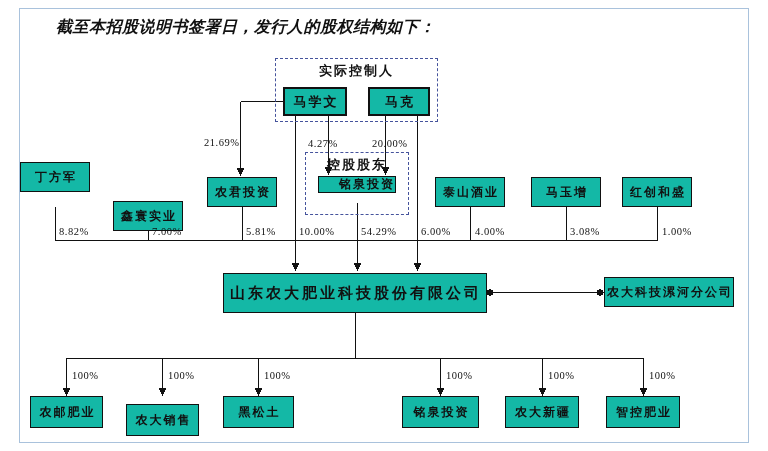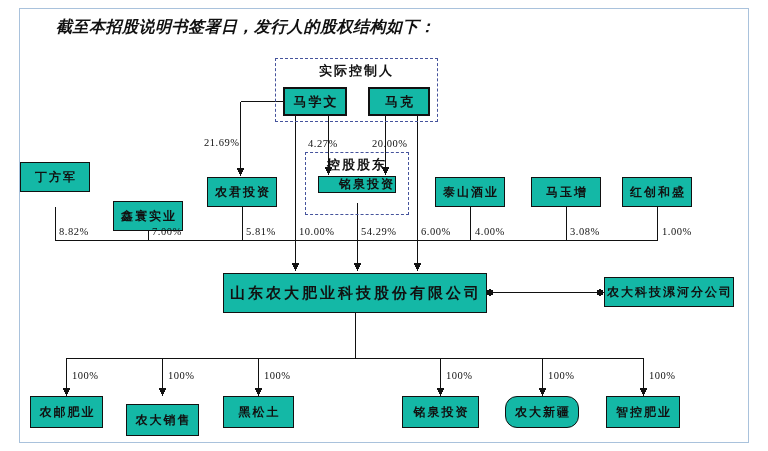--- a/index.html
+++ b/index.html
@@ -135,16 +135,16 @@
   <span class="pct" style="left:168px;top:370px;">100%</span>
   <span class="pct" style="left:264px;top:370px;">100%</span>
   <span class="pct" style="left:446px;top:370px;">100%</span>
   <span class="pct" style="left:548px;top:370px;">100%</span>
   <span class="pct" style="left:649px;top:370px;">100%</span>
 
   <div class="node" style="left:30px;top:396px;width:73px;height:32px;">农邮肥业</div>
   <div class="node" style="left:126px;top:404px;width:73px;height:32px;">农大销售</div>
   <div class="node" style="left:223px;top:396px;width:71px;height:32px;">黑松土</div>
   <div class="node" style="left:402px;top:396px;width:77px;height:32px;">铭泉投资</div>
-  <div class="node" style="left:505px;top:396px;width:74px;height:32px;border-radius:12px;">农大新疆</div>
+  <div class="node" style="left:505px;top:396px;width:74px;height:32px;">农大新疆</div>
   <div class="node" style="left:606px;top:396px;width:74px;height:32px;">智控肥业</div>
 
 </div>
 
 </body></html>

